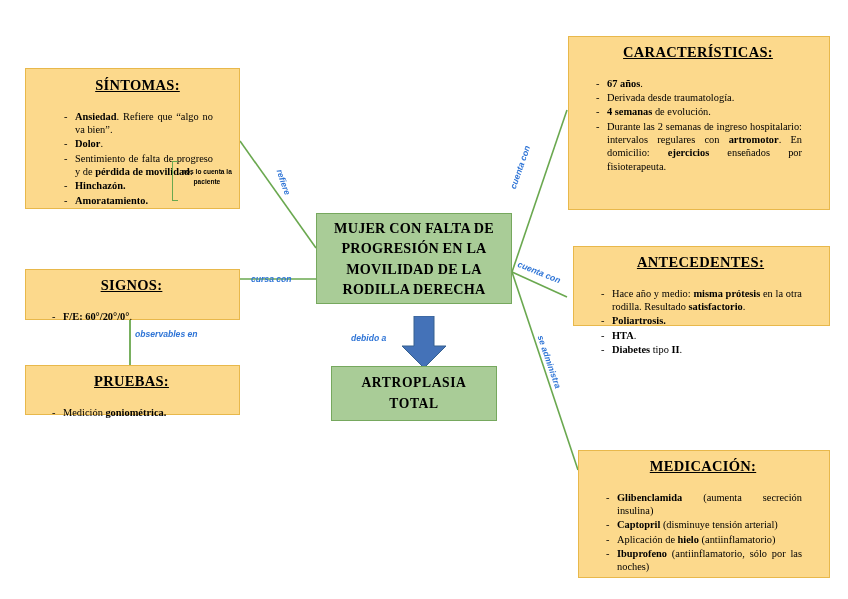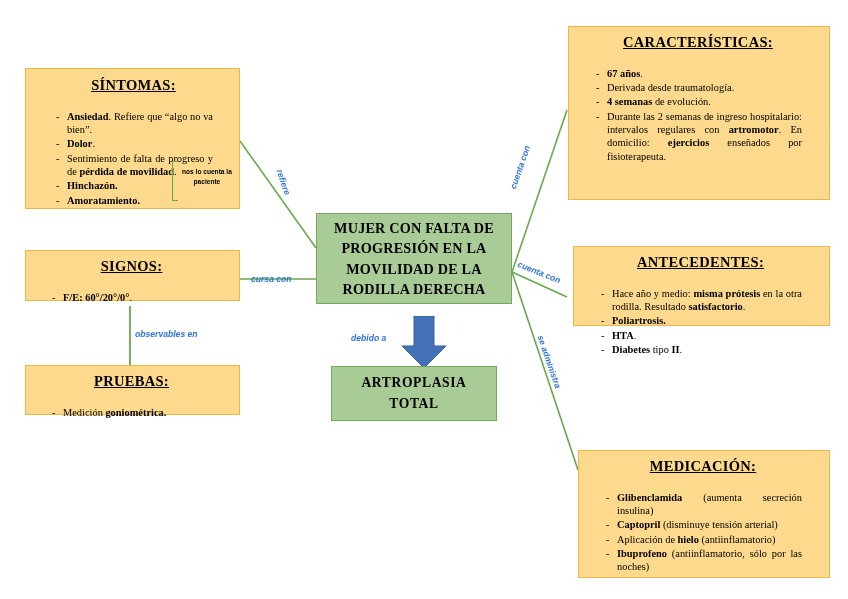--- a/index.html
+++ b/index.html
@@ -84,34 +84,34 @@
 
     <line x1="512" y1="272" x2="567" y2="297" stroke="#6aa84f" stroke-width="1.6"></line>
 
     <line x1="512" y1="272" x2="578" y2="470" stroke="#6aa84f" stroke-width="1.6"></line>
   </svg>
 
   <svg class="arrow" style="left:396px;top:316px;" width="56" height="54" viewBox="0 0 56 54">
     <polygon points="18,0 38,0 38,30 50,30 28,52 6,30 18,30" fill="#4472B8" stroke="#36608f" stroke-width="1"></polygon>
   </svg>
 
-  <div class="box" id="box-sintomas" style="left:25px;top:68px;width:215px;height:141px;padding:8px 10px 6px 12px;">
+  <div class="box" id="box-sintomas" style="left:25px;top:68px;width:215px;height:141px;padding:8px 10px 6px 20px;">
     <div class="box-title">SÍNTOMAS:</div>
     <ul class="items">
         <li><b>Ansiedad</b>. Refiere que “algo no va bien”.</li>
         <li><b>Dolor</b>.</li>
         <li>Sentimiento de falta de progreso y de <b>pérdida de movilidad</b>.</li>
         <li><b>Hinchazón.</b></li>
         <li><b>Amoratamiento.</b></li>
       </ul>
     <div class="brace" style="left:146px;top:92px;height:38px;"></div>
     <div class="annot" style="left:156px;top:98px;">nos lo cuenta la<br>paciente</div>
   </div>
 
-  <div class="box" id="box-signos" style="left:25px;top:250px;width:215px;height:51px;padding:7px 10px 12px 8px;">
+  <div class="box" id="box-signos" style="left:25px;top:269px;width:215px;height:51px;padding:7px 10px 12px 8px;">
     <div class="box-title">SIGNOS:</div>
     <ul class="items">
         <li><b>F/E: 60°/20°/0°</b>.</li>
       </ul>
   </div>
 
   <div class="box" id="box-pruebas" style="left:25px;top:365px;width:215px;height:50px;padding:7px 10px 5px 8px;">
     <div class="box-title">PRUEBAS:</div>
     <ul class="items">
         <li>Medición <b>goniométrica.</b></li>
@@ -119,21 +119,21 @@
   </div>
 
   <div class="box green" id="central-box" style="left:316px;top:213px;width:196px;height:91px;padding:4px 6px;">
     <div class="ctext">MUJER CON FALTA DE PROGRESIÓN EN LA MOVILIDAD DE LA RODILLA DERECHA</div>
   </div>
 
   <div class="box green" id="outcome-box" style="left:331px;top:366px;width:166px;height:55px;padding:4px 6px;">
     <div class="ctext">ARTROPLASIA TOTAL</div>
   </div>
 
-  <div class="box" id="box-caracteristicas" style="left:568px;top:26px;width:262px;height:174px;padding:7px 11px 20px 9px;">
+  <div class="box" id="box-caracteristicas" style="left:568px;top:36px;width:262px;height:174px;padding:7px 11px 20px 9px;">
     <div class="box-title">CARACTERÍSTICAS:</div>
     <ul class="items">
         <li><b>67 años</b>.</li>
         <li>Derivada desde traumatología.</li>
         <li><b>4 semanas</b> de evolución.</li>
         <li>Durante las 2 semanas de ingreso hospitalario: intervalos regulares con <b>artromotor</b>. En domicilio: <b>ejercicios</b> enseñados por fisioterapeuta.</li>
       </ul>
   </div>
 
   <div class="box" id="box-antecedentes" style="left:573px;top:246px;width:257px;height:80px;padding:7px 11px 6px 9px;">

